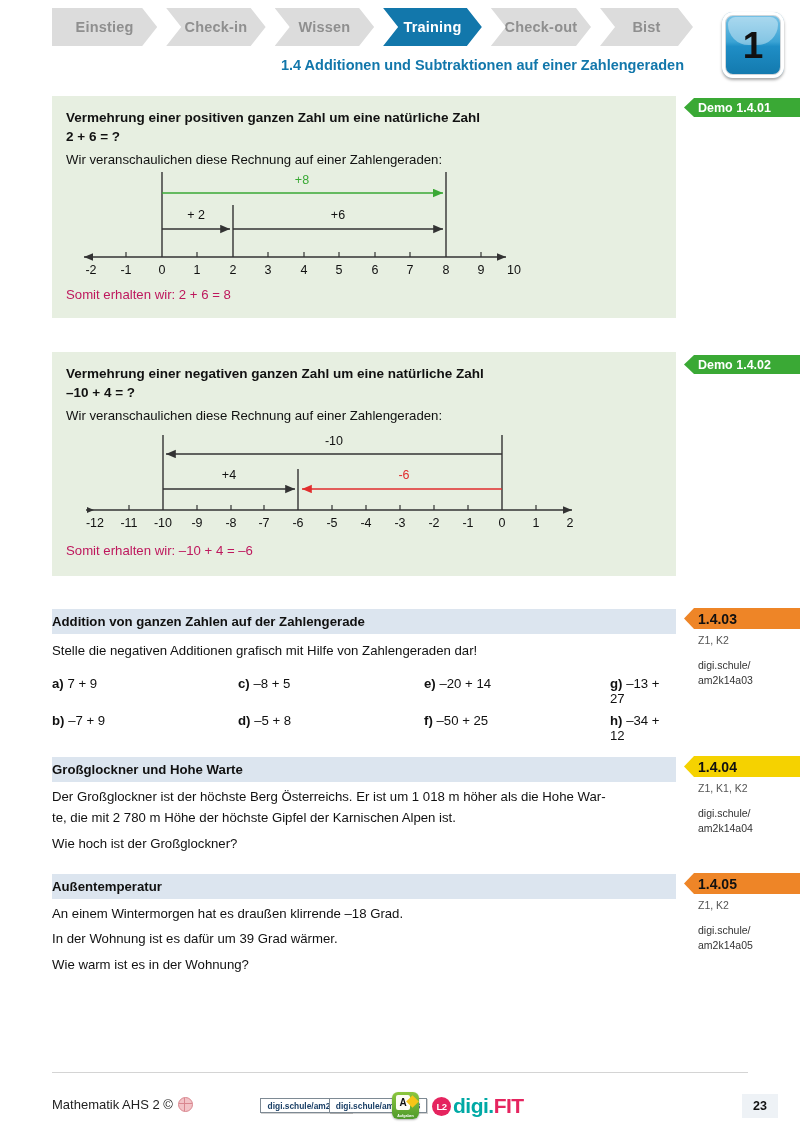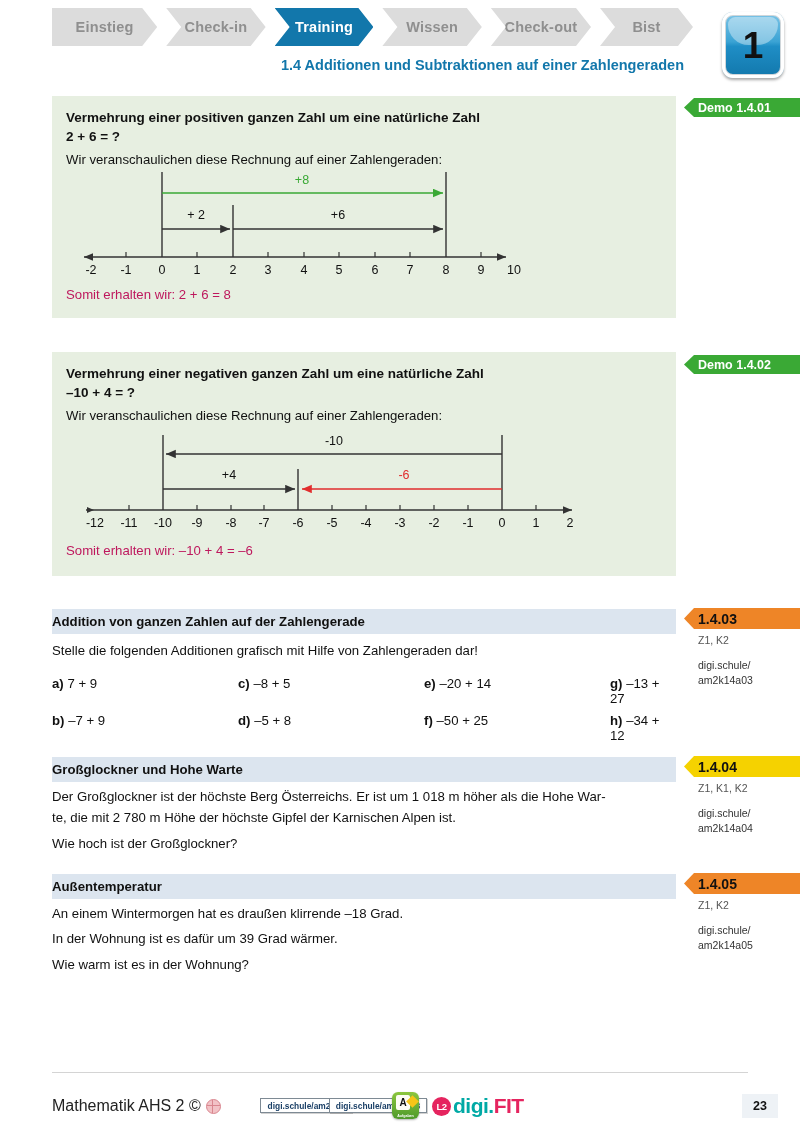--- a/index.html
+++ b/index.html
@@ -203,21 +203,21 @@
     left: 52px;
     top: 1072px;
     width: 696px;
     height: 1px;
     background: #d4d4d4;
   }
   #footer-credit {
     position: absolute;
     left: 52px;
     top: 1097px;
-    font-size: 16px;
+    font-size: 13px;
     color: #222;
     display: flex;
     align-items: center;
     gap: 5px;
   }
   .globe-icon {
     width: 13px; height: 13px;
     border-radius: 50%;
     background: #f2c2c6;
     border: 1px solid #d9868f;
@@ -331,25 +331,25 @@
 </head>
 <body>
 
 <div id="topnav">
   <div class="chev" style="width:113px">
     <span>Einstieg</span>
   </div>
   <div class="chev" style="width:105px">
     <span>Check-in</span>
   </div>
+  <div class="chev" style="width:105px">
+    <span>Wissen</span>
+  </div>
   <div class="chev active" style="width:104px">
     <span>Training</span>
-  </div>
-  <div class="chev" style="width:105px">
-    <span>Wissen</span>
   </div>
   <div class="chev" style="width:106px">
     <span>Check-out</span>
   </div>
   <div class="chev" style="width:96px">
     <span>Bist</span>
   </div>
 </div>
 
 <div id="chapter-badge">
@@ -505,21 +505,21 @@
   <div class="url">
     <div>digi.schule/</div>
     <div>am2k14a03</div>
   </div>
 </div>
 
 <div class="ex-head" style="top:609px">
   <span>Addition von ganzen Zahlen auf der Zahlengerade</span>
 </div>
 <div class="ex-body" style="top:640px">
-  <span>Stelle die folgenden Additionen grafisch mit Hilfe von Zahlengeraden dar!</span>
+  <span>Stelle die negativen Additionen grafisch mit Hilfe von Zahlengeraden dar!</span>
 </div>
 
 <div class="task-grid" style="top:676px">
   <div><span class="lbl">a)</span> <span>7 + 9</span></div>
   <div><span class="lbl">c)</span> <span>–8 + 5</span></div>
   <div><span class="lbl">e)</span> <span>–20 + 14</span></div>
   <div><span class="lbl">g)</span> <span>–13 + 27</span></div>
   <div><span class="lbl">b)</span> <span>–7 + 9</span></div>
   <div><span class="lbl">d)</span> <span>–5 + 8</span></div>
   <div><span class="lbl">f)</span> <span>–50 + 25</span></div>

